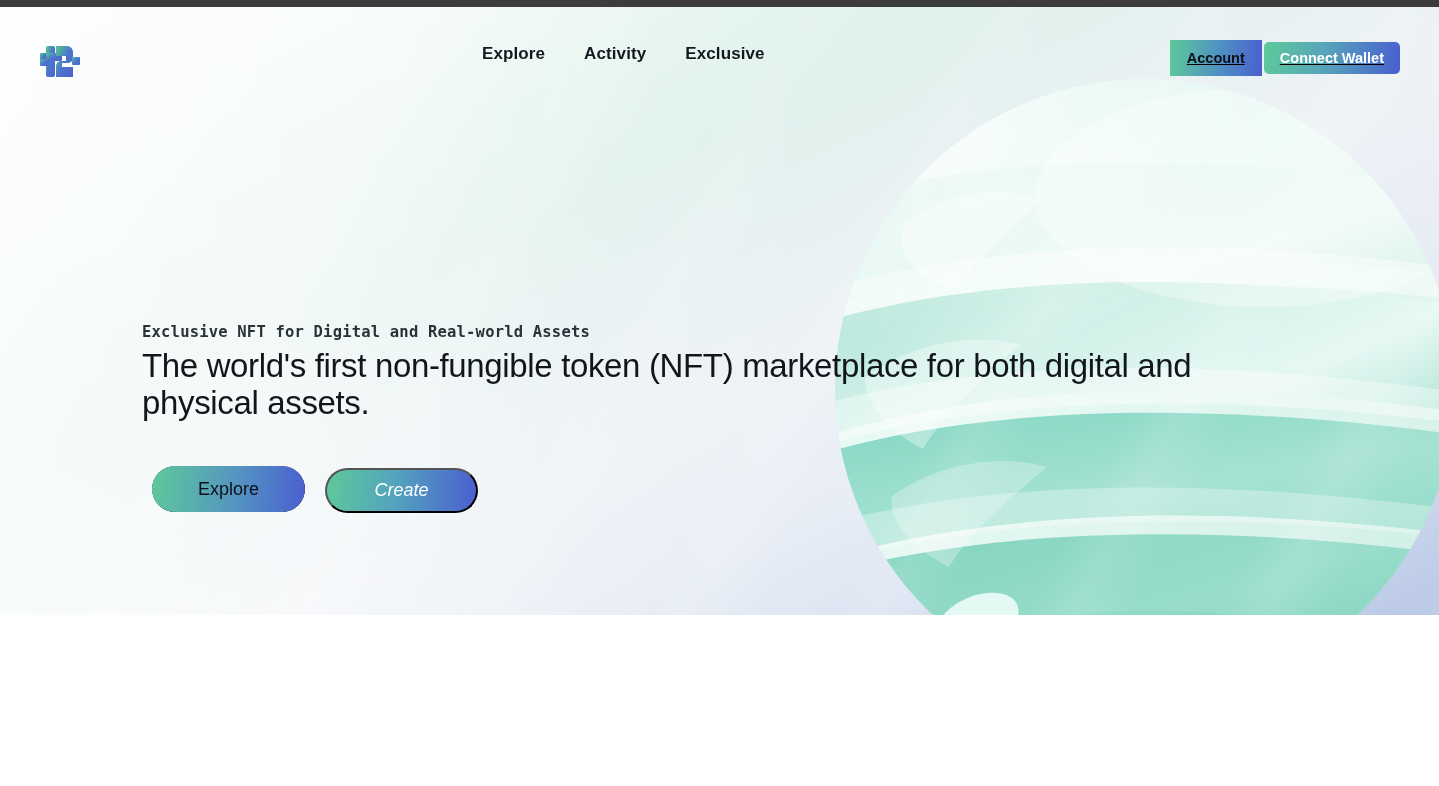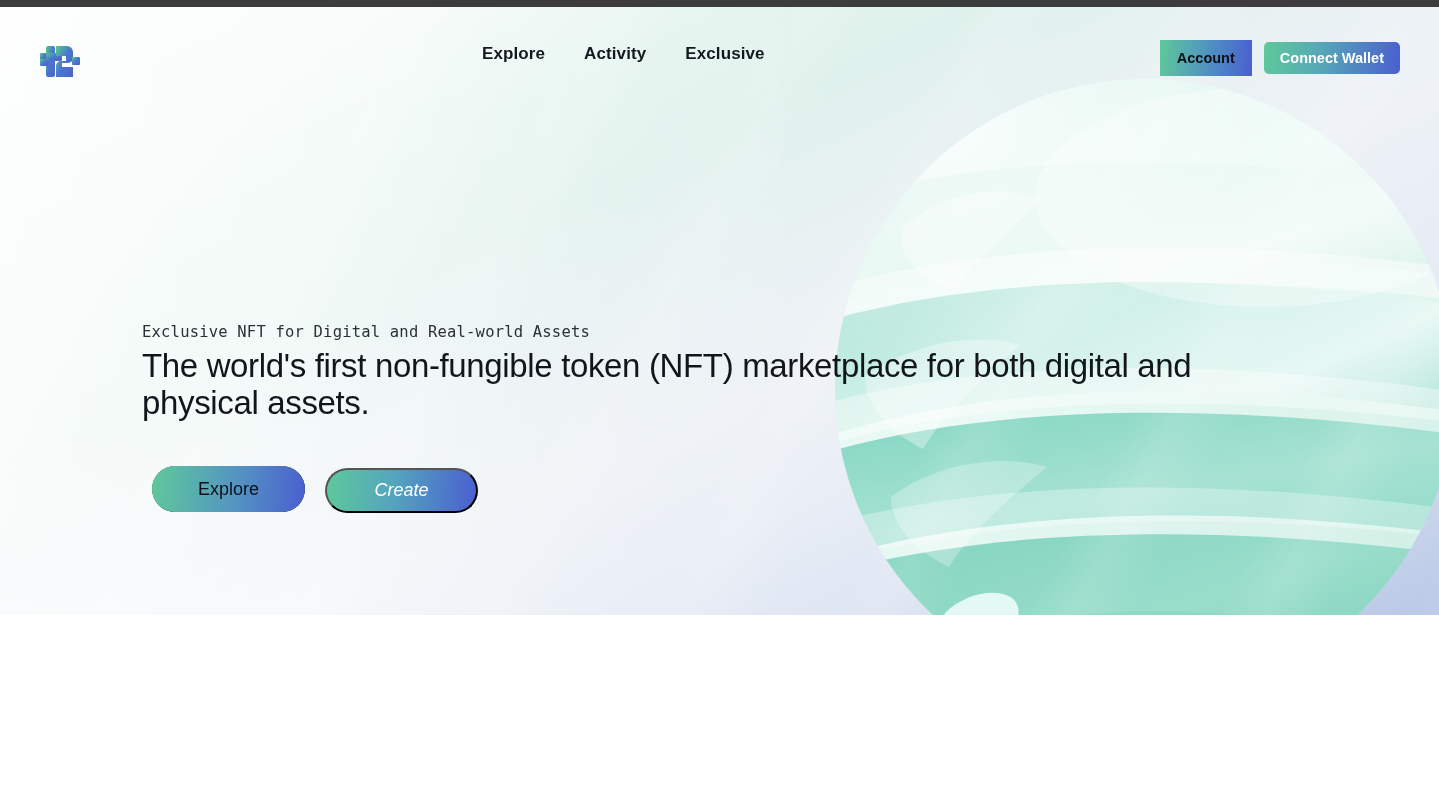--- a/index.html
+++ b/index.html
@@ -98,21 +98,21 @@
     font-weight:bold;
     color:#14181f;
     letter-spacing:.1px;
     cursor:pointer;
     padding:6px 1px;
     white-space:nowrap;
   }
 
   .header-actions{
     position:absolute; right:39px; top:28px;
-    display:flex; gap:14px;
+    display:flex; gap:4px;text-decoration:underline;
   }
 
   .btn-account{
     position:relative;
     height:32px;
     padding:0 15px;
     display:flex; align-items:center; justify-content:center;
     font-size:14.5px; font-weight:bold;
     color:#0d1117;
     background:#fbfefe;
@@ -145,21 +145,21 @@
   .hero{
     position:absolute;
     left:142px; top:316px;
     width:1120px;
     z-index:10;
   }
 
   .eyebrow{
     font-family:"DejaVu Sans Mono","Liberation Mono",monospace;
     font-size:15.5px;
-    font-weight:normal;
+    font-weight:bold;
     color:#2b3138;
     letter-spacing:.2px;
     margin-bottom:7px;
     white-space:nowrap;
   }
 
   .headline{
     font-size:33px;
     font-weight:normal;
     line-height:1.11;

